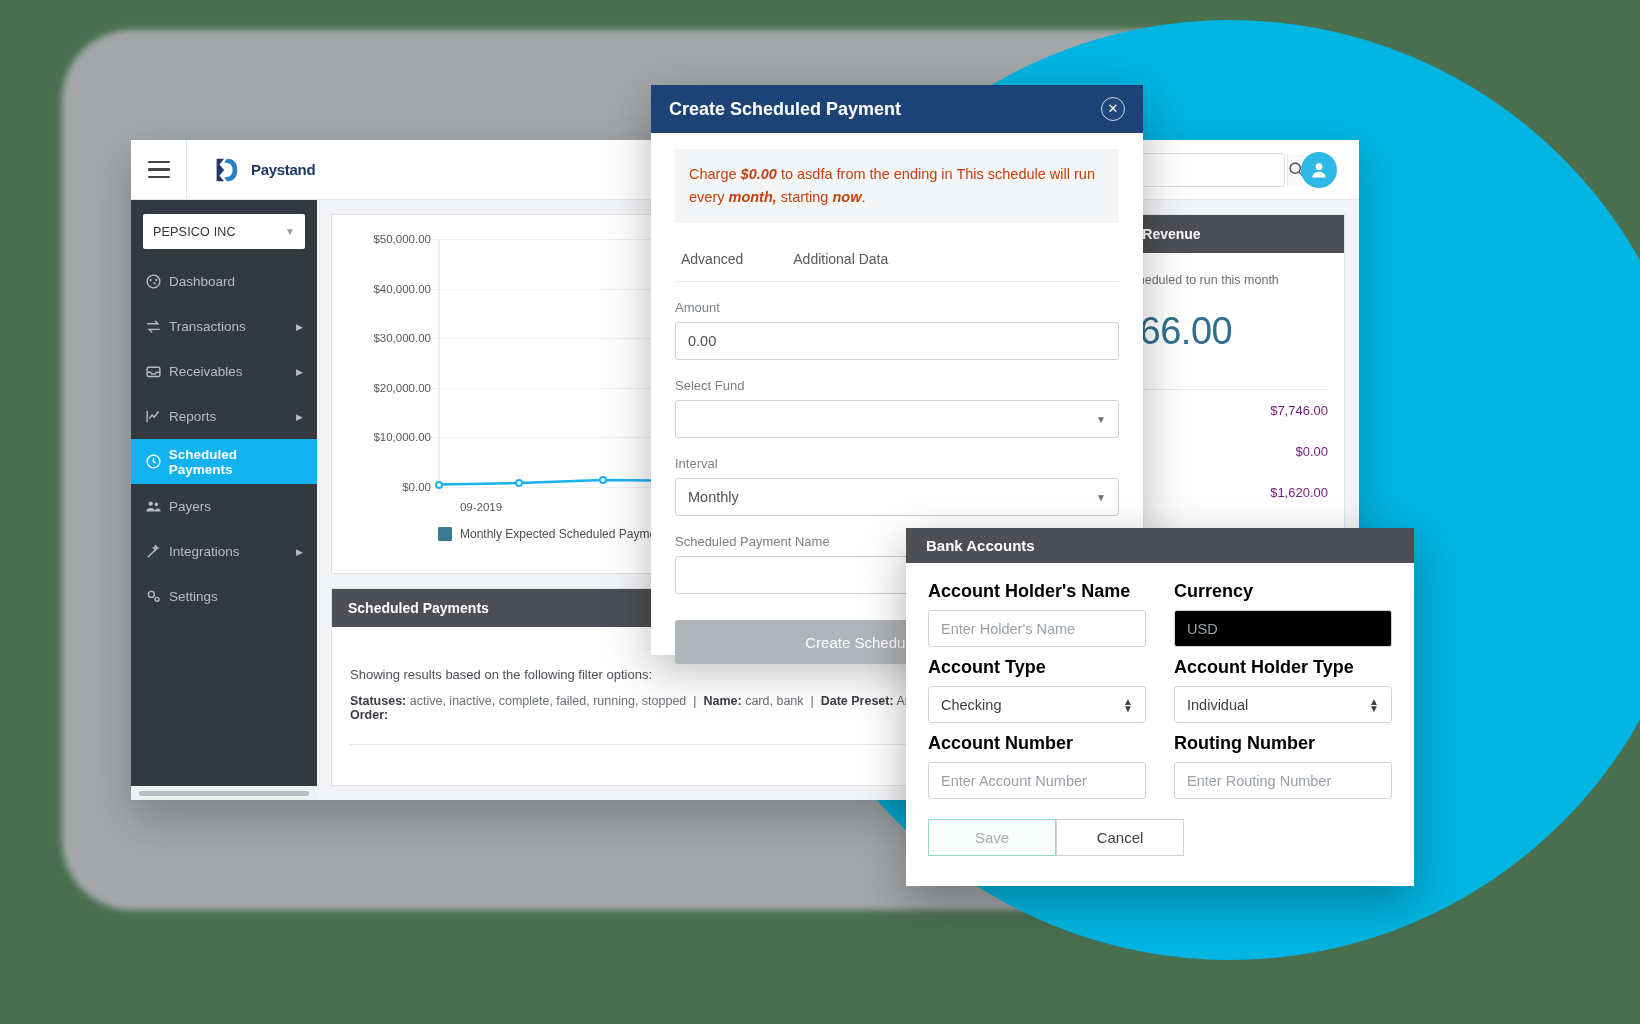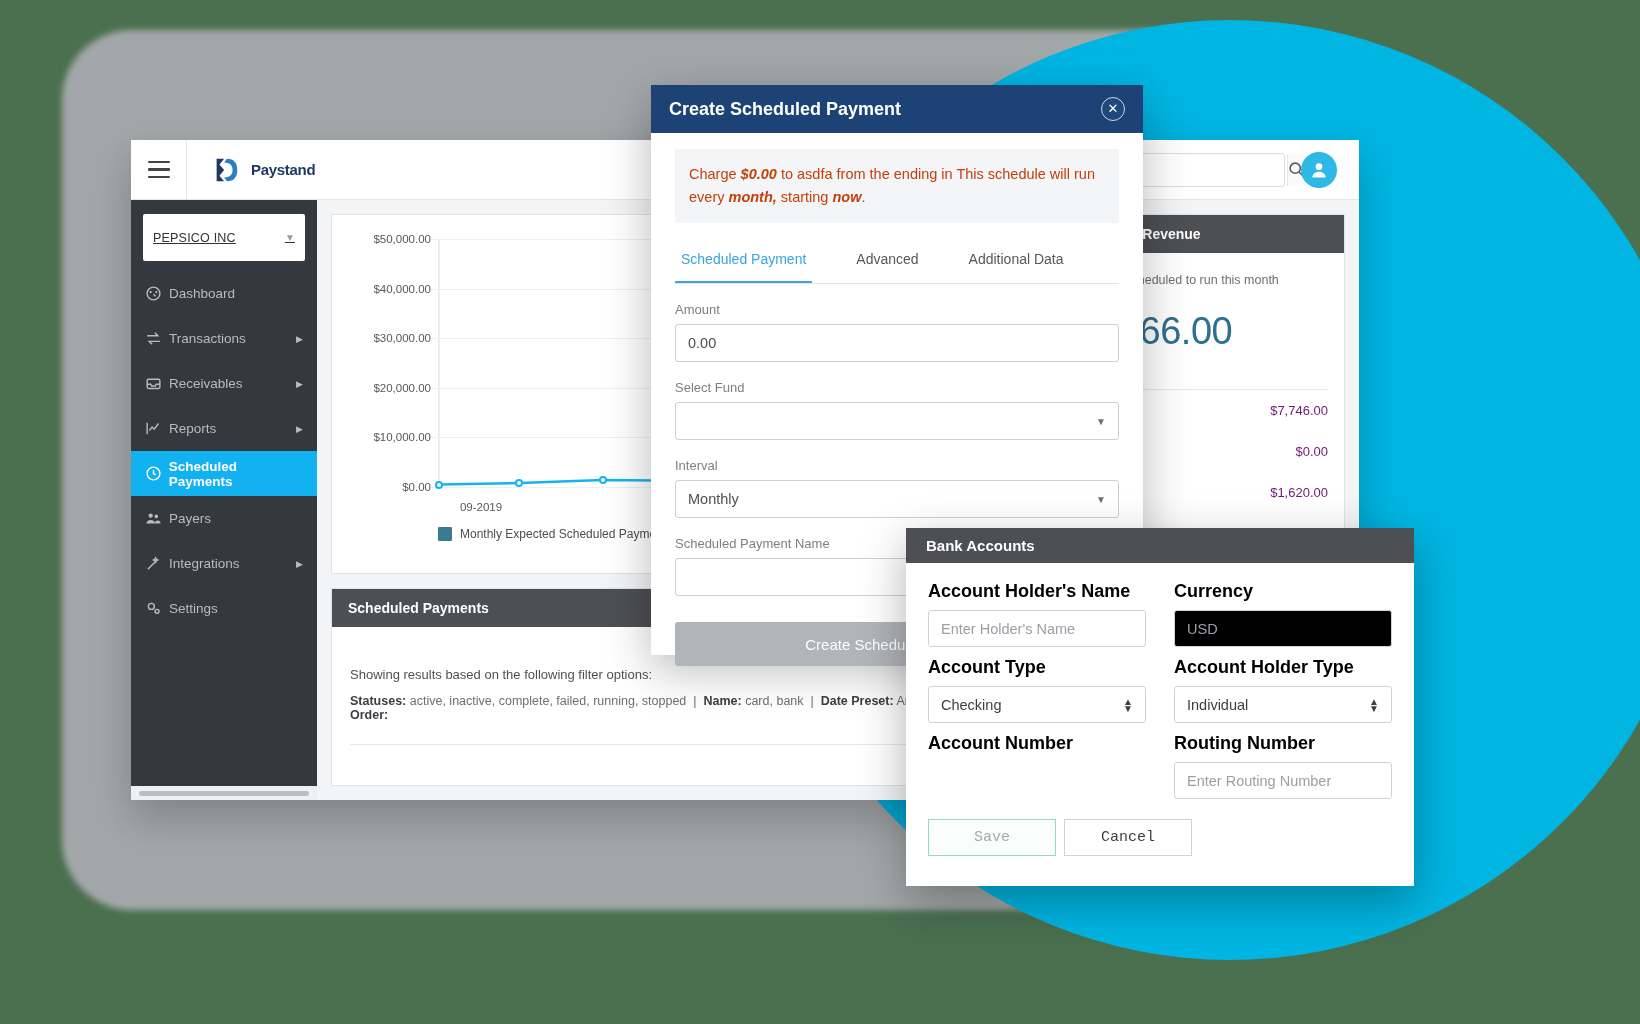--- a/index.html
+++ b/index.html
@@ -83,23 +83,23 @@
   }
 
   
   .sidebar {
     position: absolute; left: 0; top: 60px;
     width: 186px; height: 600px;
     background: #34383f;
   }
   .org-select {
     margin: 14px 12px 10px 12px;
-    height: 47px; background: #fff; border-radius: 2px;
+    height: 35px; background: #fff; border-radius: 2px;
     display: flex; align-items: center; padding: 0 10px;
-    font-size: 12.5px; color: #333; letter-spacing: .2px; text-decoration: underline;
+    font-size: 12.5px; color: #333; letter-spacing: .2px;
   }
   .org-select .caret { margin-left: auto; color: #9aa0a6; font-size: 10px; }
   .nav-item {
     display: flex; align-items: center;
     height: 45px; padding: 0 14px;
     color: #b7bcc2; font-size: 13.5px;
   }
   .nav-item .ico { width: 24px; display: flex; align-items: center; color: #b7bcc2; }
   .nav-item .chev { margin-left: auto; font-size: 9px; color: #b7bcc2; }
   .nav-item.active { background: #11b2ef; color: #fff; font-weight: 700; }
@@ -244,21 +244,21 @@
   .bf label { display: block; font-size: 18px; font-weight: 700; color: #000000; margin-bottom: 8px; }
   .bf .inp {
     width: 100%; height: 37px;
     border: 1px solid #ccd4da; border-radius: 3px;
     display: flex; align-items: center; padding: 0 12px;
     font-size: 14.5px; color: #9aa0a6; background: #fff;
   }
   .bf .inp.filled { color: #3b3f44; }
   .bf .inp.disabled { background: #000000; }
   .bf .inp .stepper { margin-left: auto; font-size: 10px; color: #3b3f44; line-height: 7px; }
-  .bank-actions { display: flex; gap: 8px; margin-top: 20px; font-family: Liberation Mono, monospace; }
+  .bank-actions { display: flex; gap: 0; margin-top: 20px; }
   .btn-save {
     width: 128px; height: 37px;
     border: 1px solid #8fdcc0; background: #fbfcfc;
     color: #a6abb0; font-size: 15px;
     display: flex; align-items: center; justify-content: center;
   }
   .btn-cancel {
     width: 128px; height: 37px;
     border: 1px solid #ccd4da; background: #fff;
     color: #3b3f44; font-size: 15px;
@@ -510,21 +510,20 @@
     <div class="modal-head">
       <div class="modal-title">Create Scheduled Payment</div>
       <div class="modal-close">✕</div>
     </div>
     <div class="modal-body">
       <div class="summary">
         <span>Charge </span><b>$0.00</b><span> to asdfa from the ending in  This schedule will run every </span><b>month,</b><span> starting </span><b>now</b><span>.</span>
       </div>
 
       <div class="tabs">
-        <div class="tab active">Scheduled Payment</div>
         <div class="tab">Advanced</div>
         <div class="tab">Additional Data</div>
       </div>
 
       <div class="field">
         <label>Amount</label>
         <div class="control">
           <span>0.00</span>
         </div>
       </div>
@@ -582,20 +581,21 @@
         <div class="bf">
           <label>Account Holder Type</label>
           <div class="inp filled">
             <span>Individual</span>
             <span class="stepper">▲<br>▼</span>
           </div>
         </div>
 
         <div class="bf">
           <label>Account Number</label>
+          <div class="inp">Enter Account Number</div>
         </div>
 
         <div class="bf">
           <label>Routing Number</label>
           <div class="inp">Enter Routing Number</div>
         </div>
 
       </div>
 
       <div class="bank-actions">

